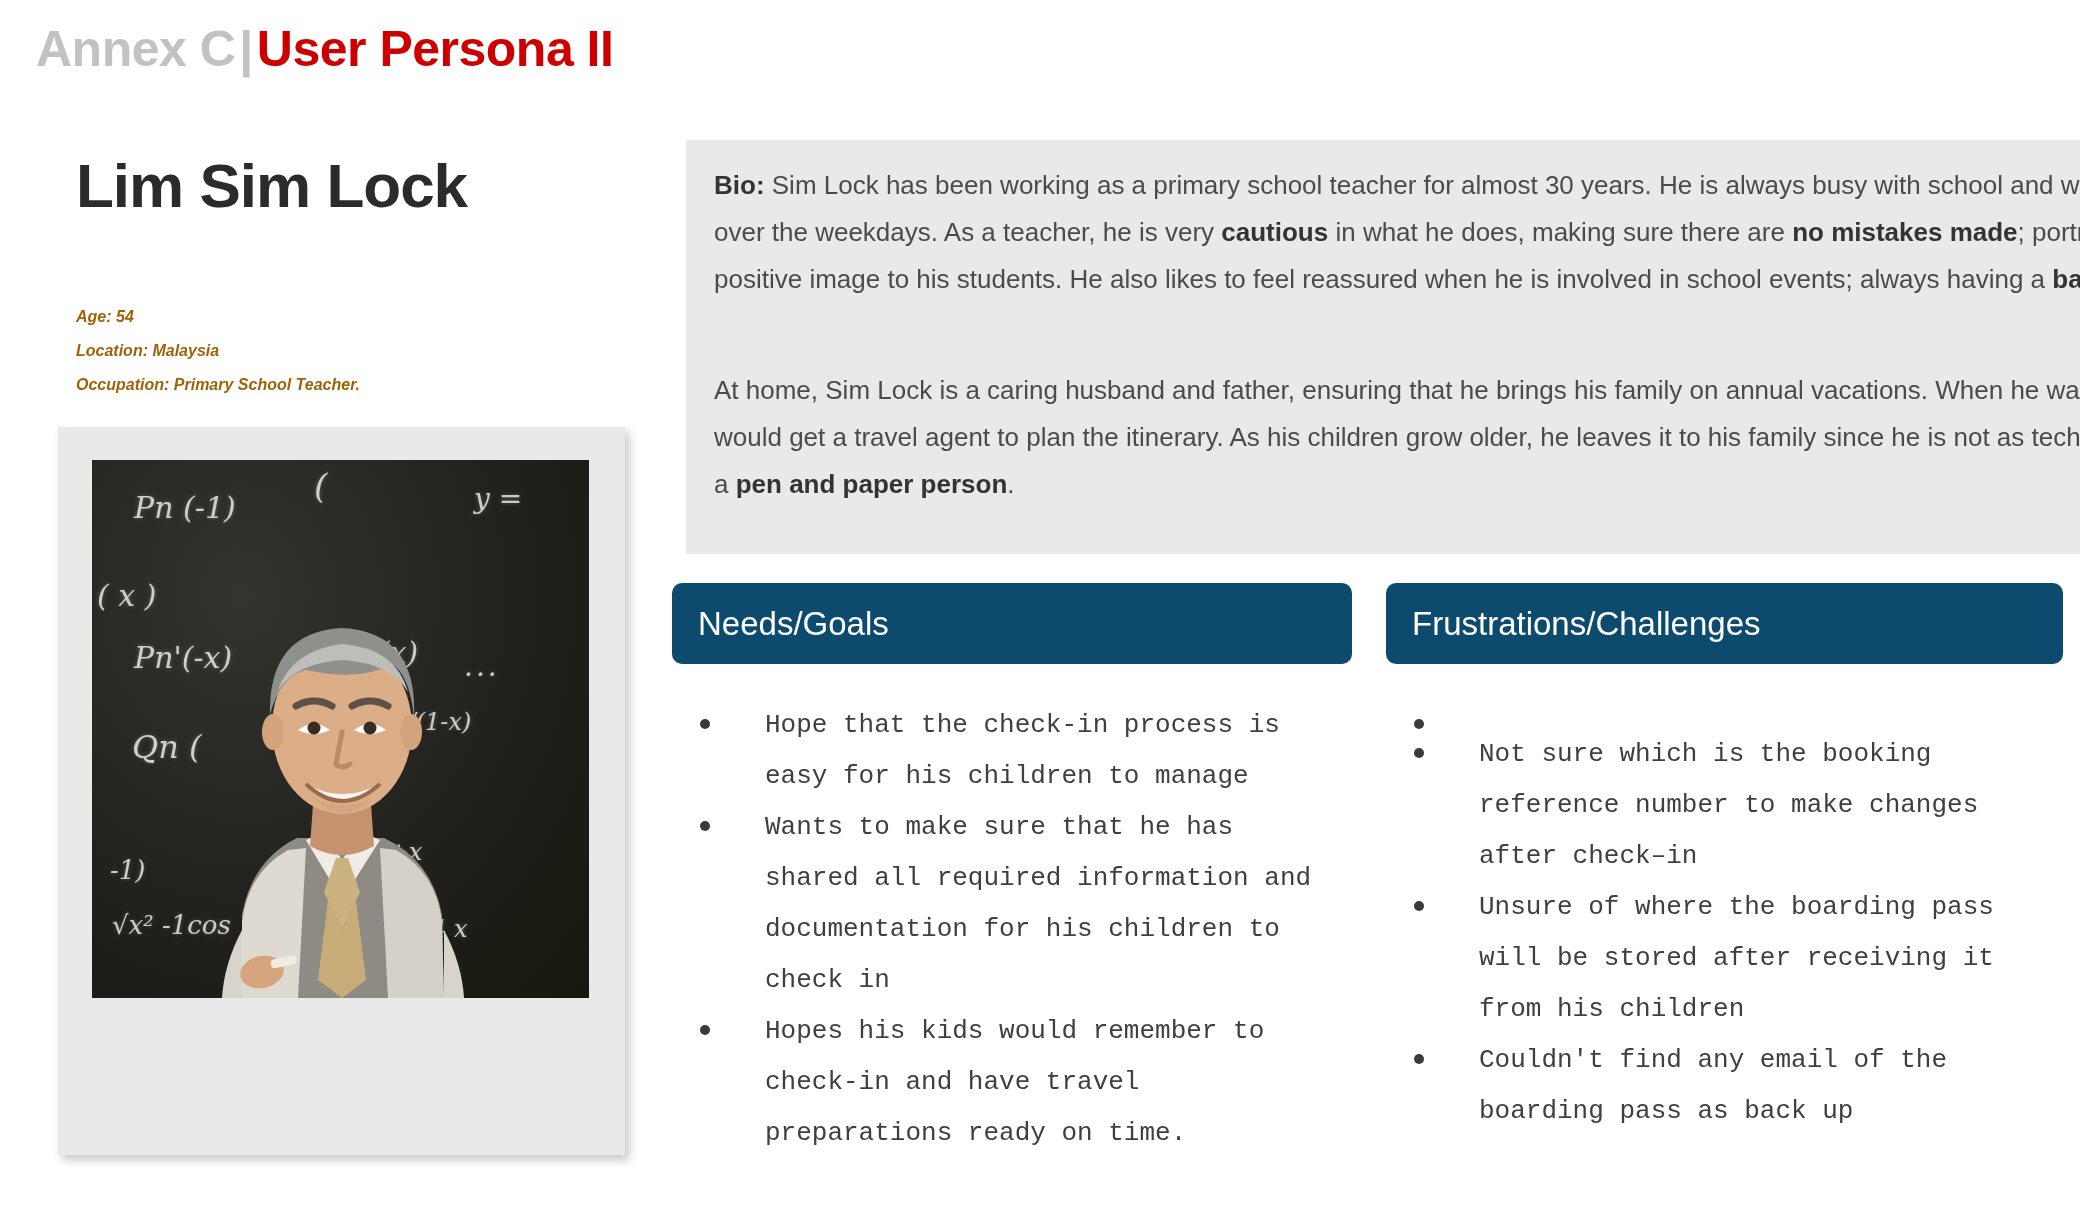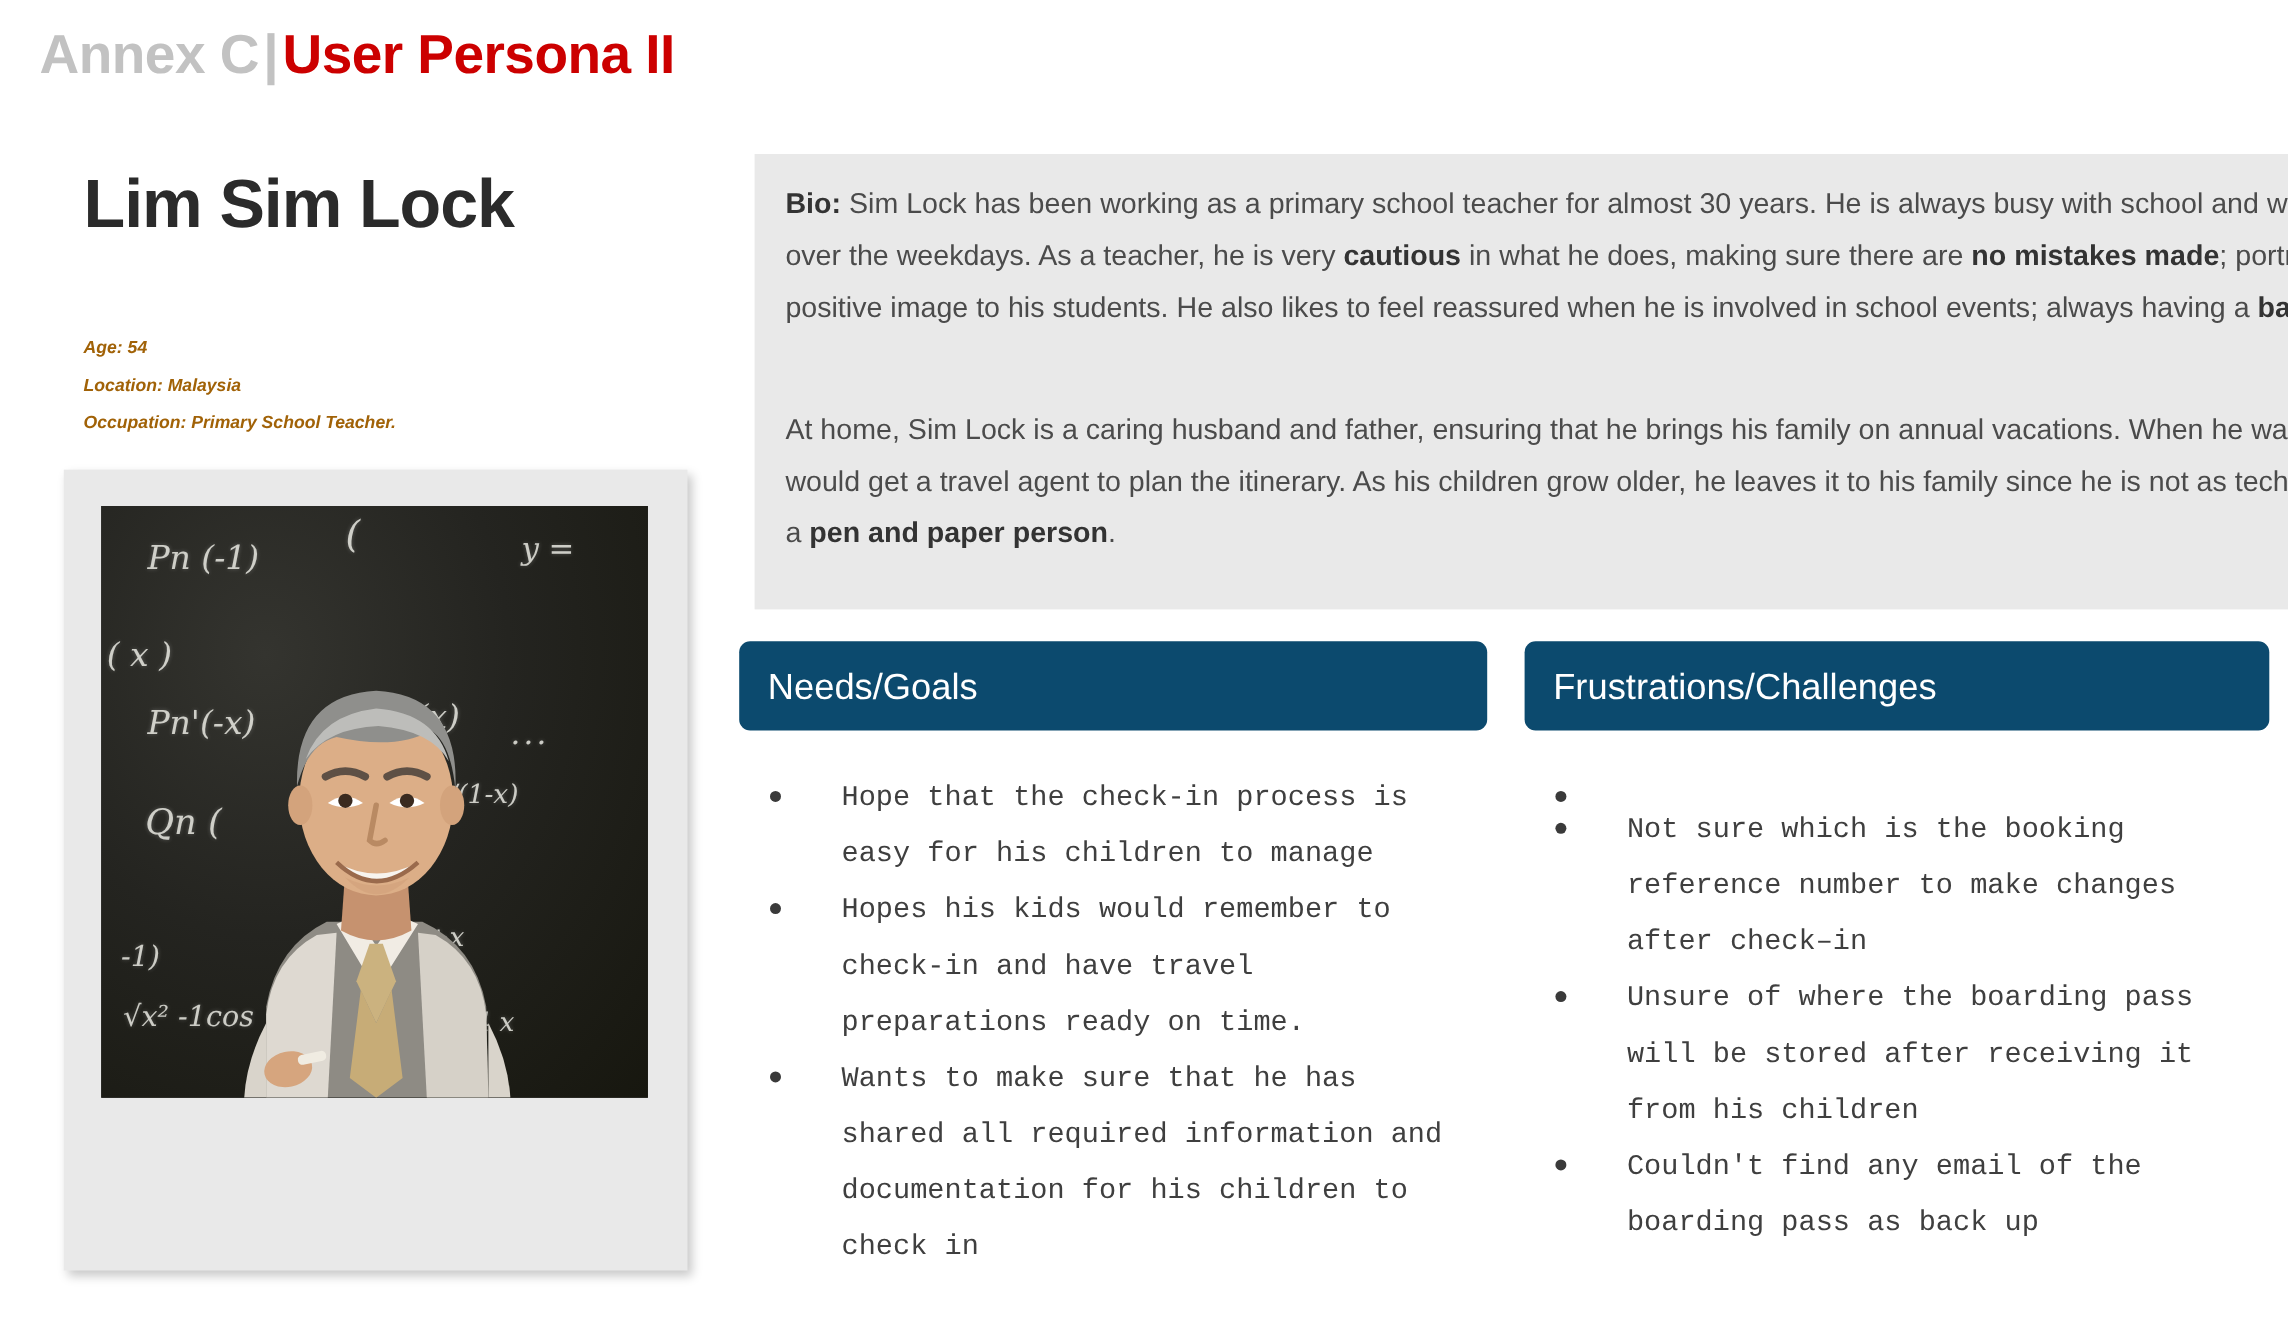--- a/index.html
+++ b/index.html
@@ -267,26 +267,26 @@
     <span class="bar-label">Frustrations/Challenges</span>
   </div>
 
   <div class="list left">
     <div class="bullet-row">
       <span class="dot"></span>
       <span class="bullet-text">Hope that the check-in process is easy for his children to manage</span>
     </div>
     <div class="bullet-row">
       <span class="dot"></span>
+      <span class="bullet-text">Wants to make sure that he has shared all required information and documentation for his children to check in</span>
+    </div>
+    <div class="bullet-row">
+      <span class="dot"></span>
       <span class="bullet-text">Hopes his kids would remember to check-in and have travel preparations ready on time.</span>
     </div>
-    <div class="bullet-row">
-      <span class="dot"></span>
-      <span class="bullet-text">Wants to make sure that he has shared all required information and documentation for his children to check in</span>
-    </div>
   </div>
 
   <div class="list right">
     <div class="bullet-row">
       <span class="dot"></span>
     </div>
     <div class="bullet-row">
       <span class="dot"></span>
       <span class="bullet-text">Not sure which is the booking reference number to make changes after check–in</span>
     </div>

